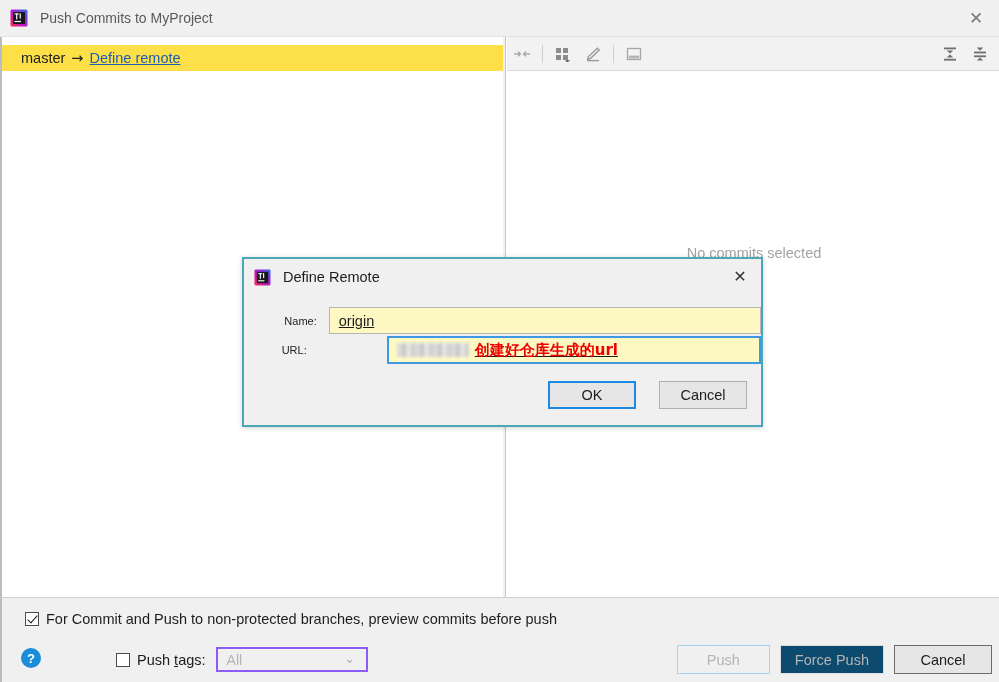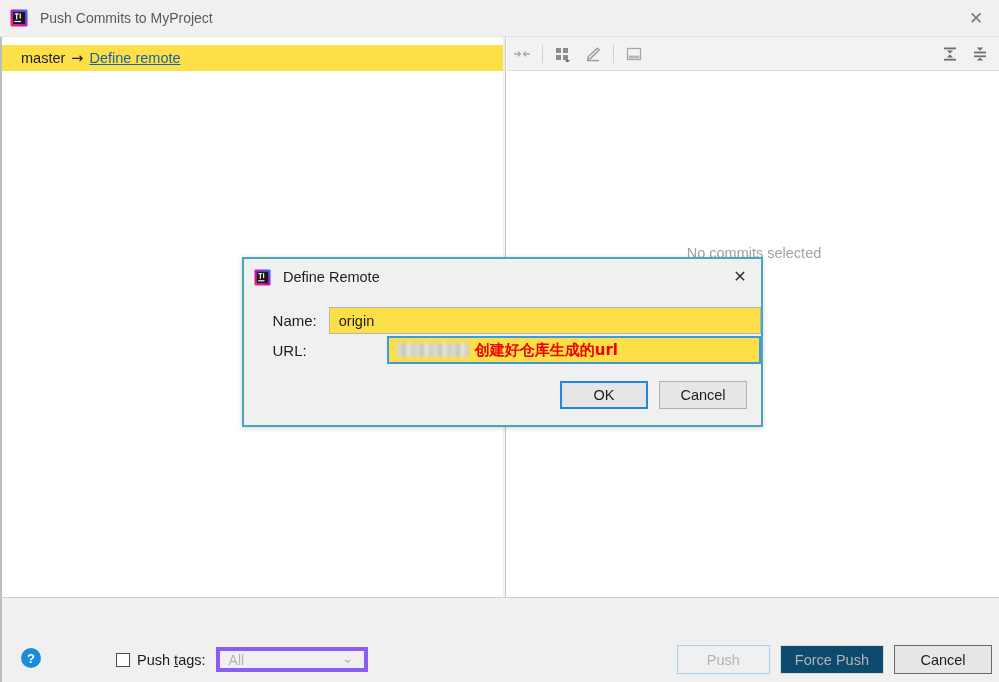--- a/index.html
+++ b/index.html
@@ -152,21 +152,21 @@
   }
   .pushtags-wrap {
     position: absolute; left: 75px; top: 5px;
     display: flex; align-items: center;
     font-size: 14.5px; color: #1d1d1d; padding-left: 39px;
   }
   .mnem { text-decoration: underline; }
   .combo {
     margin-left: 10px;
     width: 152px; height: 25px;
-    border: 4px solid #8b5cf6;
+    border: 2px solid #8b5cf6;
     background: #f0f0f0;
     display: flex; align-items: center;
     color: #b4b4b4; font-size: 14px;
     padding-left: 9px;
     position: relative;
   }
   .combo .chev {
     position: absolute; right: 10px; top: 50%;
     transform: translateY(-60%);
     color: #b4b4b4;
@@ -215,30 +215,30 @@
     display: flex; align-items: center; justify-content: center;
     color: #333; font-size: 16px;
     font-family: "DejaVu Sans", sans-serif;
   }
 
   .dlg-row { position: absolute; display: flex; align-items: center; }
   .dlg-row.name-row { left: 0; top: 48px; width: 517px; }
   .dlg-row.url-row  { left: 0; top: 77px; width: 517px; gap: 44px; }
   .dlg-label {
     width: 93px; text-align: right;
-    font-size: 15px; color: #1d1d1d;
+    font-size: 11px; color: #1d1d1d;
     padding-right: 12px;
   }
   .field {
     width: 480px; height: 27px;
-    background: #fde047;
+    background: #fef9c3;
     border: 1px solid #b5b5b5;
     display: flex; align-items: center;
     padding-left: 9px;
-    font-size: 14.5px; color: #1d1d1d;
+    font-size: 14.5px; color: #1d1d1d; text-decoration: underline;
   }
   .field.focused { border: 2px solid #3d9ae0; height: 28px; padding-left: 8px; position: relative; margin-left: 24px; }
 
   .blur-chunk {
     width: 72px; height: 14px;
     background: repeating-linear-gradient(90deg,
       #d8d8dc 0px, #d8d8dc 5px, #c4c4cb 5px, #c4c4cb 9px,
       #e2e2e6 9px, #e2e2e6 14px, #cccccf 14px, #cccccf 18px);
     filter: blur(1.6px);
     opacity: .92;
@@ -248,21 +248,21 @@
   .annot {
     color: #ee0000;
     font-weight: bold;
     font-size: 15px;
     font-family: "DejaVu Sans", sans-serif;
     white-space: nowrap;
   }
 
   .dlg-buttons {
     position: absolute; right: 14px; top: 122px;
-    display: flex; gap: 11px;
+    display: flex; gap: 23px;
   }
   .dlg-btn {
     width: 88px; height: 28px;
     display: flex; align-items: center; justify-content: center;
     font-size: 14.5px; color: #1d1d1d;
     background: #e6e6e6;
   }
   .dlg-btn.ok { border: 2px solid #1e88e5; }
   .dlg-btn.cancel { border: 1px solid #b0b0b0; }
 </style>
@@ -365,20 +365,24 @@
           </div>
         </div>
       </div>
 
       <div class="no-commits">No commits selected</div>
     </div>
   </div>
 
   <div class="bottom-bar">
 
+    <div class="preview-row">
+      <span class="cb checked"></span>
+      <span>For Commit and Push to non-protected branches, preview commits before push</span>
+    </div>
 
     <div class="bottom-row2">
       <div class="help-icon">?</div>
 
       <div class="pushtags-wrap">
         <span class="cb"></span>
         <span><span>Push </span><span class="mnem">t</span><span>ags:</span></span>
         <div class="combo">
           <span>All</span>
           <span class="chev">⌄</span>

